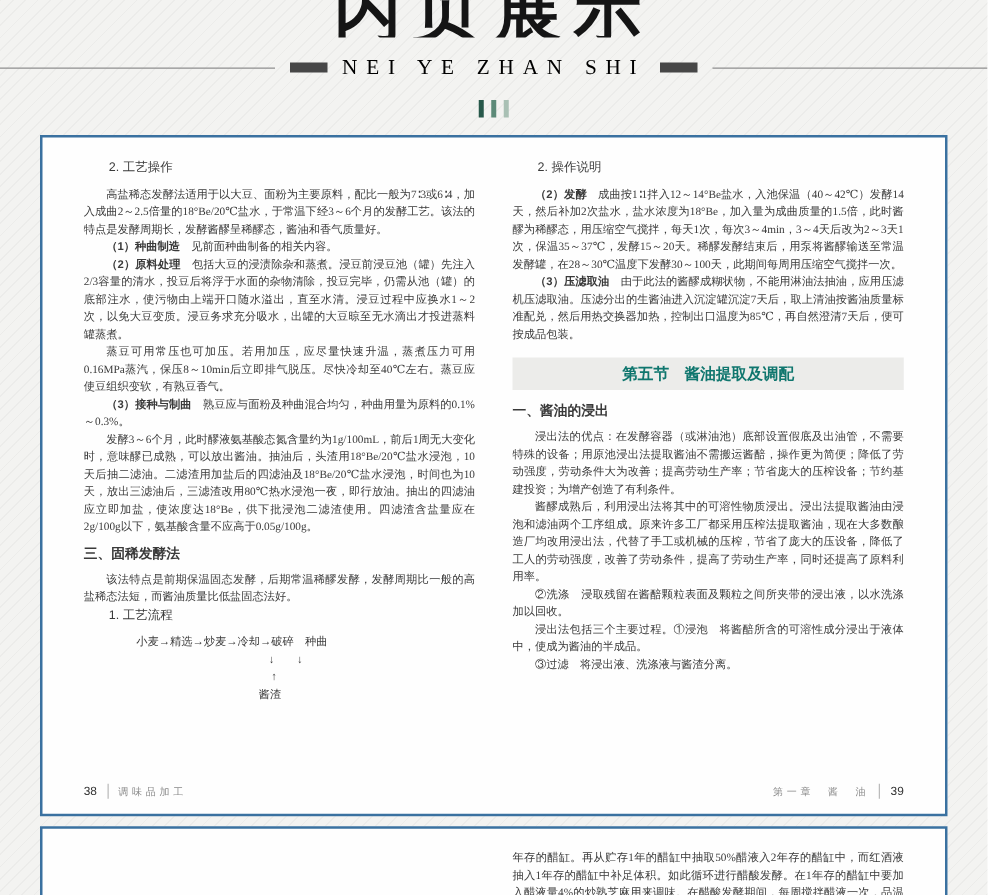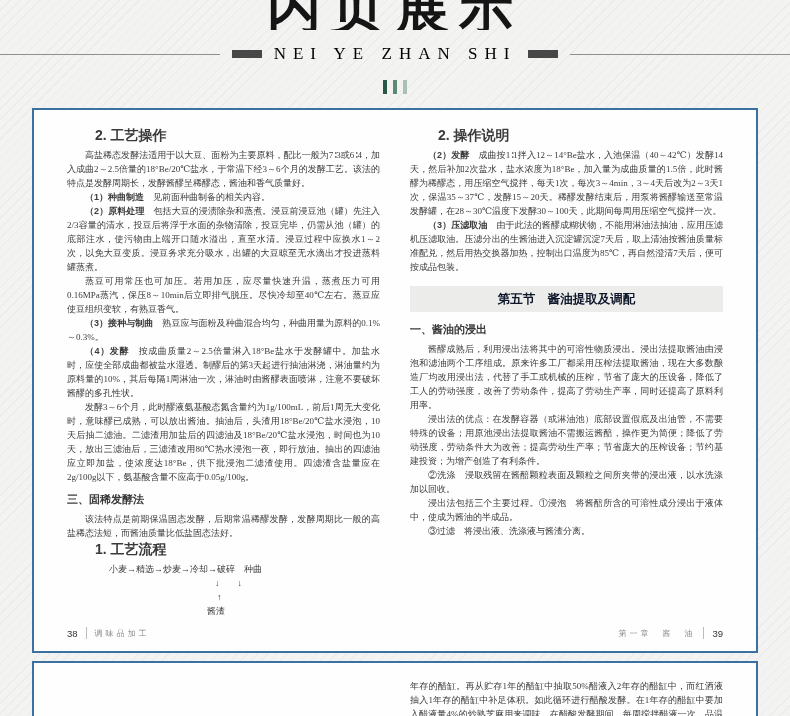--- a/index.html
+++ b/index.html
@@ -39,35 +39,35 @@
     border:2px solid #3a71a0;box-sizing:border-box;position:relative;
   }
   .card1{margin-top:13px;height:545px;overflow:hidden;}
   .card2{margin-top:8px;height:120px;overflow:hidden;}
   .spread{display:flex;padding:16px 33px 0 33px;gap:30px;}
   .col{width:330px;box-sizing:border-box;font-size:9px;line-height:14px;text-align:justify;}
   .para{margin:0;text-indent:2em;}
   .para b{font-family:"Liberation Sans","DejaVu Sans",sans-serif;font-weight:bold;}
   .h-num{ 
     font-family:"Liberation Sans","DejaVu Sans",sans-serif;
-    font-weight:bold;font-size:14px;margin:2px 0 6px 0;text-indent:2em;
+    font-weight:normal;font-size:10px;margin:2px 0 6px 0;text-indent:2em;
   }
   .h-big{ 
     font-family:"Liberation Sans","DejaVu Sans",sans-serif;
     font-weight:bold;font-size:11px;margin:8px 0 6px 0;text-indent:0;
   }
   .flow{text-indent:0;margin:0;text-align:left;}
   .flow1{padding-left:42px;}
   .flow-arrows{padding-left:148px;letter-spacing:18px;}
   .flow-up{padding-left:150px;}
   .flow-residue{padding-left:140px;}
   .section-band{
     background:#ececea;text-align:center;
     font-family:"Liberation Sans","DejaVu Sans",sans-serif;
-    font-weight:bold;font-size:12.5px;color:#0f172a;
+    font-weight:bold;font-size:12.5px;color:#0f766e;
     padding:6px 0;margin:12px 0 10px 0;
   }
   
   .foot{
     position:absolute;bottom:12px;font-size:8px;color:#6b6b6b;
     display:flex;align-items:center;gap:8px;
   }
   .foot-left{left:33px;}
   .foot-right{right:33px;}
   .foot .pgnum{font-size:9.5px;color:#333;font-family:"Liberation Sans","DejaVu Sans",sans-serif;}
@@ -98,39 +98,38 @@
 <div class="card card1">
   <div class="spread">
 
     <div class="col">
       <div class="h-num">2. 工艺操作</div>
       <p class="para">高盐稀态发酵法适用于以大豆、面粉为主要原料，配比一般为7∶3或6∶4，加入成曲2～2.5倍量的18°Be/20℃盐水，于常温下经3～6个月的发酵工艺。该法的特点是发酵周期长，发酵酱醪呈稀醪态，酱油和香气质量好。</p>
       <p class="para"><b>（1）种曲制造</b><span>　见前面种曲制备的相关内容。</span></p>
       <p class="para"><b>（2）原料处理</b><span>　包括大豆的浸渍除杂和蒸煮。浸豆前浸豆池（罐）先注入2/3容量的清水，投豆后将浮于水面的杂物清除，投豆完毕，仍需从池（罐）的底部注水，使污物由上端开口随水溢出，直至水清。浸豆过程中应换水1～2次，以免大豆变质。浸豆务求充分吸水，出罐的大豆晾至无水滴出才投进蒸料罐蒸煮。</span></p>
       <p class="para">蒸豆可用常压也可加压。若用加压，应尽量快速升温，蒸煮压力可用0.16MPa蒸汽，保压8～10min后立即排气脱压。尽快冷却至40℃左右。蒸豆应使豆组织变软，有熟豆香气。</p>
       <p class="para"><b>（3）接种与制曲</b><span>　熟豆应与面粉及种曲混合均匀，种曲用量为原料的0.1%～0.3%。</span></p>
-      <p class="para"><b>（4）发酵</b><span>　按成曲质量2～2.5倍量淋入18°Be盐水于发酵罐中。加盐水时，应使全部成曲都被盐水湿透。制醪后的第3天起进行抽油淋浇，淋油量约为原料量的10%，其后每隔1周淋油一次，淋油时由酱醪表面喷淋，注意不要破坏酱醪的多孔性状。</span></p>
       <p class="para">发酵3～6个月，此时醪液氨基酸态氮含量约为1g/100mL，前后1周无大变化时，意味醪已成熟，可以放出酱油。抽油后，头渣用18°Be/20℃盐水浸泡，10天后抽二滤油。二滤渣用加盐后的四滤油及18°Be/20℃盐水浸泡，时间也为10天，放出三滤油后，三滤渣改用80℃热水浸泡一夜，即行放油。抽出的四滤油应立即加盐，使浓度达18°Be，供下批浸泡二滤渣使用。四滤渣含盐量应在2g/100g以下，氨基酸含量不应高于0.05g/100g。</p>
       <div class="h-big">三、固稀发酵法</div>
       <p class="para">该法特点是前期保温固态发酵，后期常温稀醪发酵，发酵周期比一般的高盐稀态法短，而酱油质量比低盐固态法好。</p>
       <div class="h-num">1. 工艺流程</div>
       <p class="para flow flow1">小麦→精选→炒麦→冷却→破碎　种曲</p>
       <p class="para flow flow-arrows">↓↓</p>
       <p class="para flow flow-up">↑</p>
       <p class="para flow flow-residue">酱渣</p>
     </div>
 
     <div class="col">
       <div class="h-num">2. 操作说明</div>
       <p class="para"><b>（2）发酵</b><span>　成曲按1∶1拌入12～14°Be盐水，入池保温（40～42℃）发酵14天，然后补加2次盐水，盐水浓度为18°Be，加入量为成曲质量的1.5倍，此时酱醪为稀醪态，用压缩空气搅拌，每天1次，每次3～4min，3～4天后改为2～3天1次，保温35～37℃，发酵15～20天。稀醪发酵结束后，用泵将酱醪输送至常温发酵罐，在28～30℃温度下发酵30～100天，此期间每周用压缩空气搅拌一次。</span></p>
       <p class="para"><b>（3）压滤取油</b><span>　由于此法的酱醪成糊状物，不能用淋油法抽油，应用压滤机压滤取油。压滤分出的生酱油进入沉淀罐沉淀7天后，取上清油按酱油质量标准配兑，然后用热交换器加热，控制出口温度为85℃，再自然澄清7天后，便可按成品包装。</span></p>
       <div class="section-band">第五节　酱油提取及调配</div>
       <div class="h-big">一、酱油的浸出</div>
+      <p class="para">浸出法的优点：在发酵容器（或淋油池）底部设置假底及出油管，不需要特殊的设备；用原池浸出法提取酱油不需搬运酱醅，操作更为简便；降低了劳动强度，劳动条件大为改善；提高劳动生产率；节省庞大的压榨设备；节约基建投资；为增产创造了有利条件。</p>
       <p class="para">酱醪成熟后，利用浸出法将其中的可溶性物质浸出。浸出法提取酱油由浸泡和滤油两个工序组成。原来许多工厂都采用压榨法提取酱油，现在大多数酿造厂均改用浸出法，代替了手工或机械的压榨，节省了庞大的压设备，降低了工人的劳动强度，改善了劳动条件，提高了劳动生产率，同时还提高了原料利用率。</p>
-      <p class="para">浸出法的优点：在发酵容器（或淋油池）底部设置假底及出油管，不需要特殊的设备；用原池浸出法提取酱油不需搬运酱醅，操作更为简便；降低了劳动强度，劳动条件大为改善；提高劳动生产率；节省庞大的压榨设备；节约基建投资；为增产创造了有利条件。</p>
       <p class="para">②洗涤　浸取残留在酱醅颗粒表面及颗粒之间所夹带的浸出液，以水洗涤加以回收。</p>
       <p class="para">浸出法包括三个主要过程。①浸泡　将酱醅所含的可溶性成分浸出于液体中，使成为酱油的半成品。</p>
       <p class="para">③过滤　将浸出液、洗涤液与酱渣分离。</p>
     </div>
   </div>
 
   <div class="foot foot-left">
     <span class="pgnum">38</span>
     <span class="vline"></span>
     <span class="booktitle">调味品加工</span>

